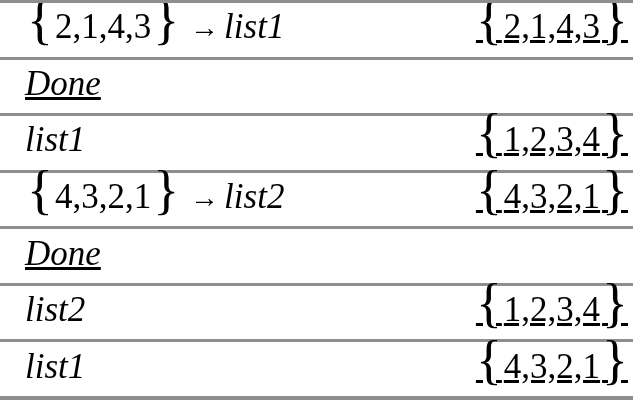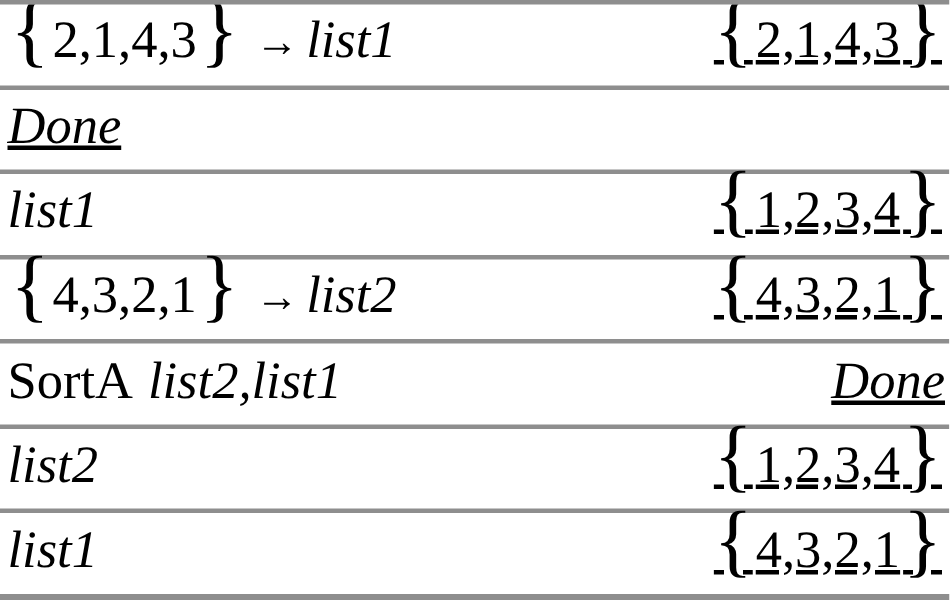--- a/index.html
+++ b/index.html
@@ -28,20 +28,21 @@
     border-bottom: 3px solid var(--sep, #8e8e8e);
     padding: 0 3px 0 5px;
     box-sizing: border-box;
   }
   .row:last-child { border-bottom: none; }
   .expr {
     font-size: 35px;
     line-height: 1;
     white-space: nowrap;
     transform: translateY(-3px);
+    margin-left: 20px;
   }
   .expr.output { text-align: center; text-decoration: underline; }
   .seg-italic { font-style: italic; }
   .seg-cmd { margin-right: 10px; }
   .seg-brace {
     font-size: 54px;
     line-height: 0;
     padding: 0 2px;
     font-weight: 400;
   }
@@ -61,21 +62,20 @@
         <div class="expr output"><span class="seg seg-brace">{</span><span class="seg seg-plain">2,1,4,3</span><span class="seg seg-brace">}</span></div>
       </div><div class="row">
         <div class="expr output"><span class="seg seg-italic">Done</span></div>
       </div><div class="row">
         <div class="expr input"><span class="seg seg-italic">list1</span></div>
         <div class="expr output"><span class="seg seg-brace">{</span><span class="seg seg-plain">1,2,3,4</span><span class="seg seg-brace">}</span></div>
       </div><div class="row">
         <div class="expr input"><span class="seg seg-brace">{</span><span class="seg seg-plain">4,3,2,1</span><span class="seg seg-brace">}</span><span class="seg seg-arrow">→</span><span class="seg seg-italic">list2</span></div>
         <div class="expr output"><span class="seg seg-brace">{</span><span class="seg seg-plain">4,3,2,1</span><span class="seg seg-brace">}</span></div>
       </div><div class="row">
-        <div class="expr input"><span class="seg seg-cmd">SortA</span><span class="seg seg-italic">list2,list1</span></div>
         <div class="expr output"><span class="seg seg-italic">Done</span></div>
       </div><div class="row">
         <div class="expr input"><span class="seg seg-italic">list2</span></div>
         <div class="expr output"><span class="seg seg-brace">{</span><span class="seg seg-plain">1,2,3,4</span><span class="seg seg-brace">}</span></div>
       </div><div class="row">
         <div class="expr input"><span class="seg seg-italic">list1</span></div>
         <div class="expr output"><span class="seg seg-brace">{</span><span class="seg seg-plain">4,3,2,1</span><span class="seg seg-brace">}</span></div>
       </div></div>
 </div>
 

